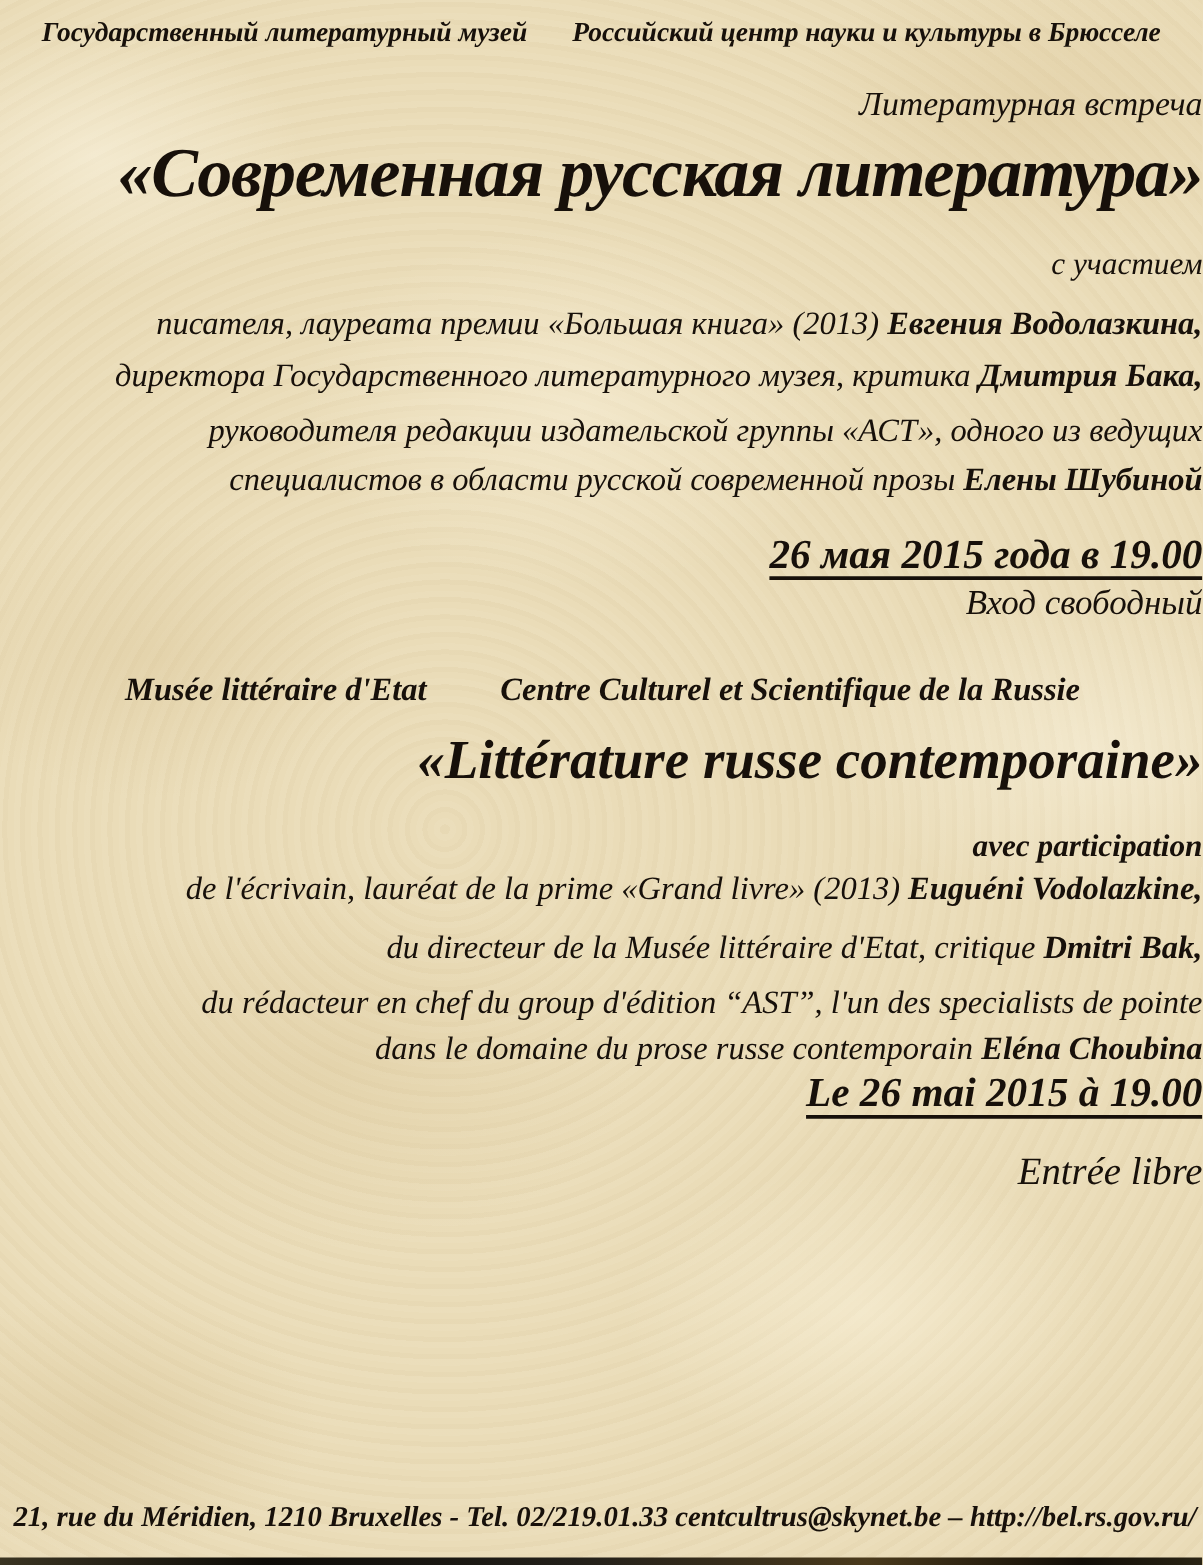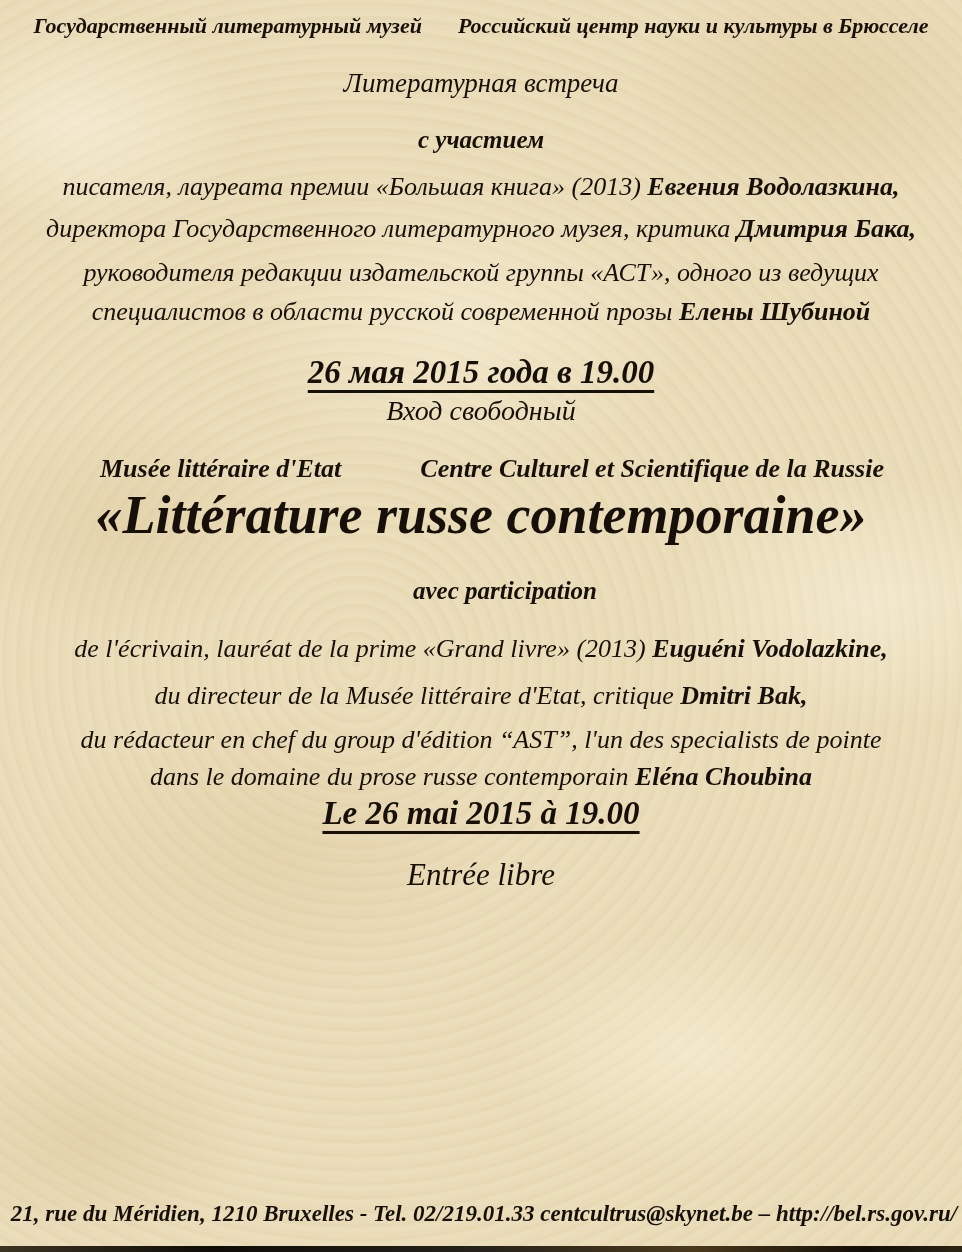--- a/index.html
+++ b/index.html
@@ -19,46 +19,46 @@
       radial-gradient(ellipse 320px 210px at 48% 26%, rgba(255,248,230,.38), transparent 70%),
       radial-gradient(ellipse 250px 160px at 13% 42%, rgba(209,185,135,.26), transparent 70%),
       radial-gradient(ellipse 300px 180px at 91% 48%, rgba(255,250,235,.40), transparent 70%),
       radial-gradient(ellipse 340px 210px at 28% 68%, rgba(206,182,130,.22), transparent 70%),
       radial-gradient(ellipse 280px 170px at 72% 84%, rgba(255,248,228,.42), transparent 70%),
       radial-gradient(ellipse 240px 150px at 9% 91%, rgba(204,180,128,.26), transparent 70%),
       repeating-radial-gradient(circle at 37% 53%, rgba(185,160,112,.05) 0 4px, rgba(255,252,240,.05) 4px 9px, rgba(0,0,0,0) 9px 14px);
   }
   .b{font-weight:bold;}
   .nowrap{white-space:nowrap;}
-  p{margin:0;}
+  p{margin:0;text-align:right;}
   .orgs-top{
     display:flex;justify-content:center;gap:36px;
     padding-top:13px;font-size:22px;font-weight:bold;
   }
   .event-type-ru{font-size:27px;margin-top:29px;}
   .title-ru{font-size:56px;font-weight:bold;margin-top:8px;letter-spacing:-1px;}
-  .with-ru{font-size:25px;font-weight:bold;margin-top:27px;}
+  .with-ru{font-size:25px;font-weight:normal;margin-top:27px;}
   .line-ru{font-size:26px;line-height:39px;margin:0 auto;}
   .mt-line1{margin-top:13px;}
   .mt-line2{margin-top:3px;}
   .mt-line3{margin-top:5px;}
   .mt-line4{margin-top:0px;}
   .date-ru{font-size:33px;font-weight:bold;margin-top:23px;
     text-decoration:underline;text-underline-offset:7px;}
   .free-ru{font-size:28px;margin-top:4px;}
   .orgs-fr{
     display:flex;justify-content:space-between;
-    padding:0 78px 0 100px;
-    margin-top:27px;font-size:26px;font-weight:bold;
+    padding:0 98px 0 100px;
+    margin-top:38px;font-size:26px;font-weight:bold;
   }
   .event-type-fr{font-size:26px;margin-top:43px;}
-  .title-fr{font-size:54px;font-weight:bold;}
+  .title-fr{font-size:44px;font-weight:bold;margin-top:15px;}
   .with-fr{font-size:25px;font-weight:bold;margin-top:31px;margin-left:48px;}
   .line-fr{font-size:26px;line-height:37px;margin:0 auto;}
-  .fmt-1{margin-top:25px;}
+  .fmt-1{}
   .fmt-2{margin-top:10px;}
   .fmt-3{margin-top:7px;}
   .fmt-4{margin-top:0;}
   .date-fr{font-size:33px;font-weight:bold;
     text-decoration:underline;text-underline-offset:7px;}
   .free-fr{font-size:31px;font-weight:normal;margin-top:25px;}
   .footer-contact{
     position:absolute;left:6px;right:0;bottom:25px;
     font-size:23px;font-weight:bold;text-align:center;white-space:nowrap;
   }
@@ -72,20 +72,21 @@
 
 <div class="page">
 
   <div class="orgs-top">
     <span>Государственный литературный музей</span>
     <span>Российский центр науки и культуры в Брюсселе</span>
   </div>
 
   <p class="event-type-ru">Литературная встреча</p>
 
+  <p class="title-ru nowrap">«Современная русская литература»</p>
 
   <p class="with-ru">с участием</p>
 
   <div>
     <p class="line-ru nowrap mt-line1"><span>писателя, лауреата премии «Большая книга» (2013) </span><span class="b">Евгения Водолазкина,</span></p>
     <p class="line-ru nowrap mt-line2"><span>директора Государственного литературного музея, критика </span><span class="b">Дмитрия Бака,</span></p>
     <p class="line-ru nowrap mt-line3"><span>руководителя редакции издательской группы «АСТ», одного из ведущих</span><span class="b"></span></p>
     <p class="line-ru nowrap mt-line4"><span>специалистов в области русской современной прозы </span><span class="b">Елены Шубиной</span></p>
   </div>
 

